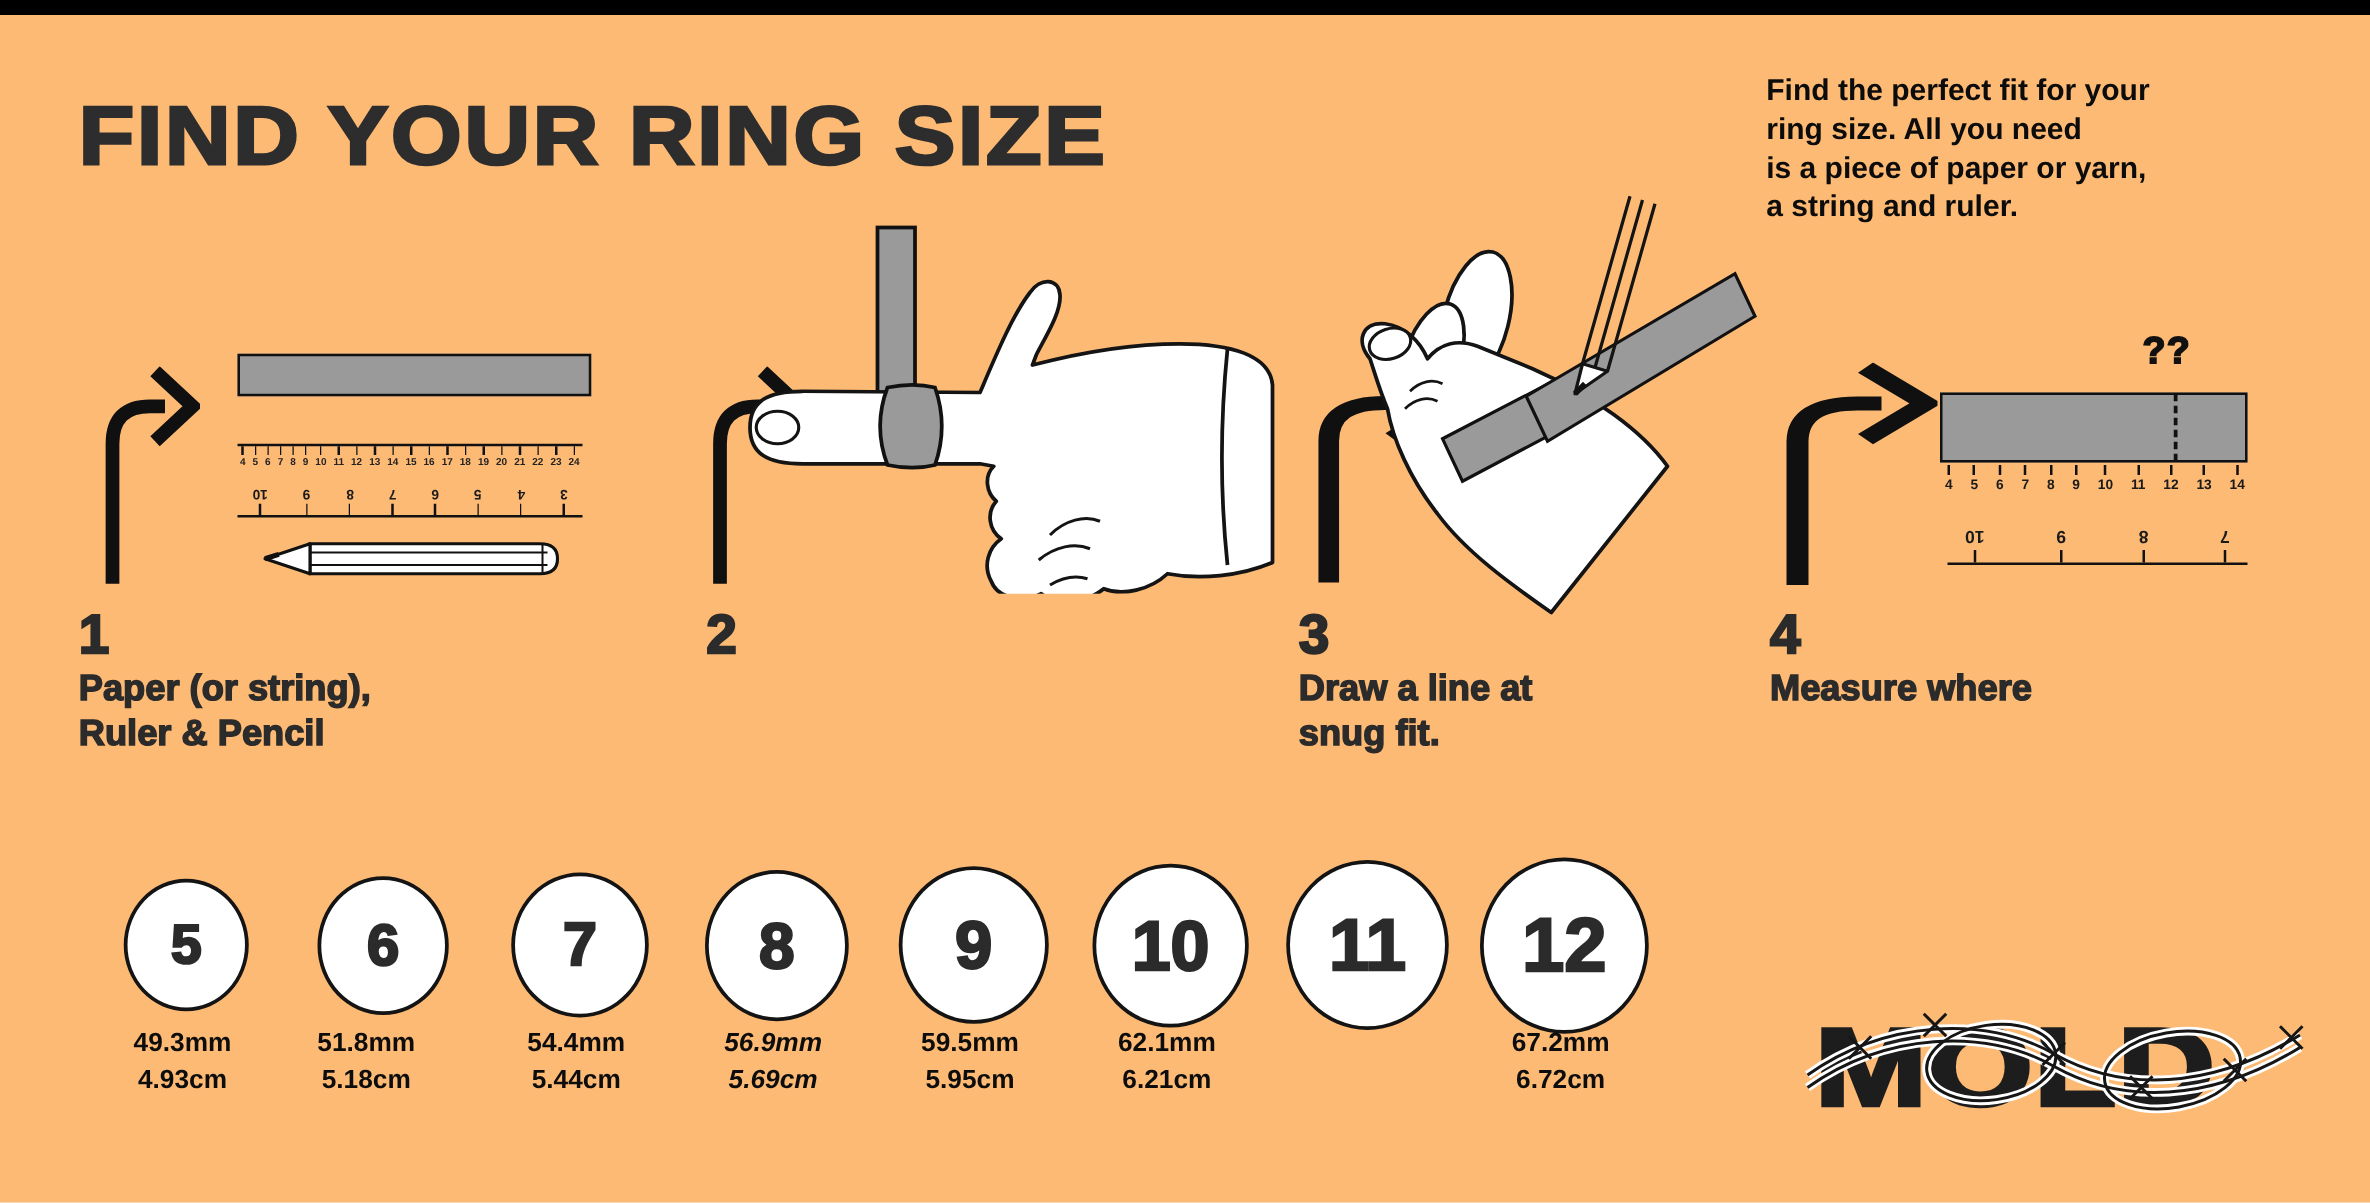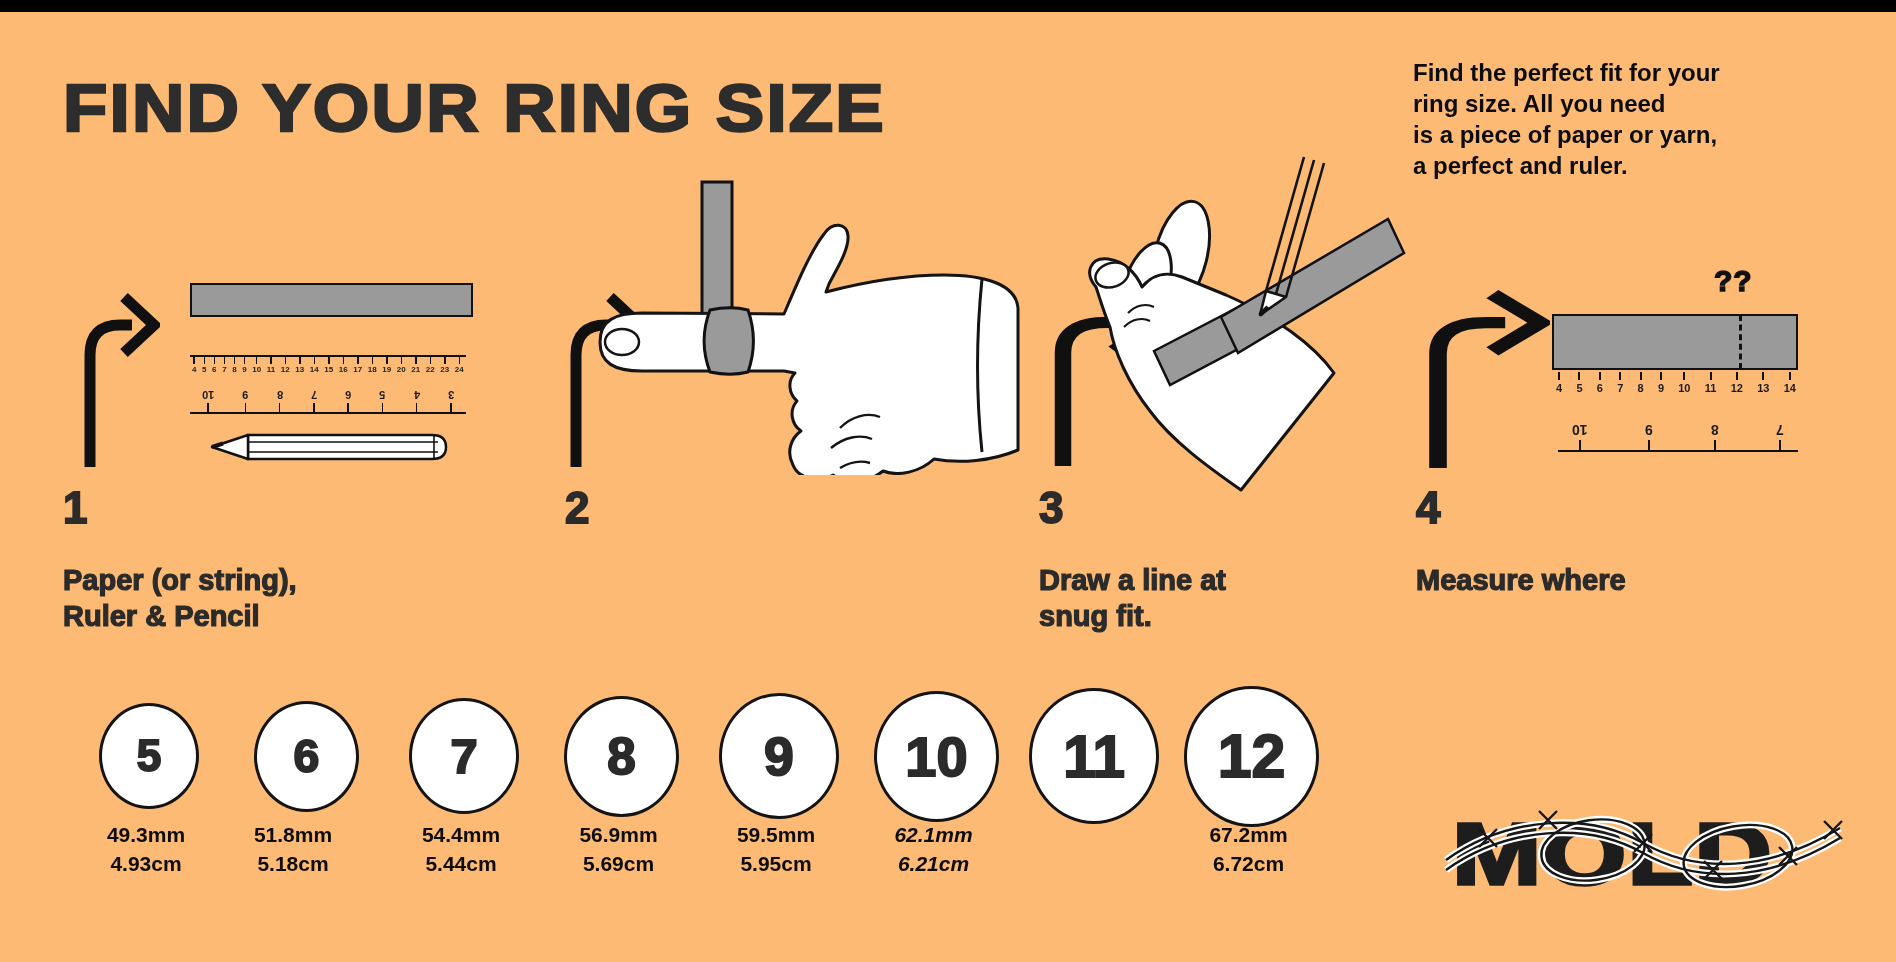--- a/index.html
+++ b/index.html
@@ -4,21 +4,21 @@
 <style>
   html,body{margin:0;padding:0;background:#f2f2f2;}
   #canvas{position:relative;width:1896px;height:962px;background:#fdba74;overflow:hidden;
           font-family:"Liberation Sans",sans-serif;color:#2b2b2b;}
   .abs{position:absolute;}
   .banner{left:0;top:0;width:1896px;height:12px;background:#000;}
   .title{left:63px;top:70px;font-size:66px;font-weight:bold;letter-spacing:2px;color:#2d2d2d;
          -webkit-text-stroke:2.4px #2d2d2d;white-space:nowrap;transform:scaleX(1.1);transform-origin:left top;}
   .intro{left:1413px;top:57px;font-size:24px;line-height:31px;font-weight:bold;color:#0c0c0c;white-space:nowrap;}
   .step-number{font-size:44px;font-weight:bold;color:#2b2b2b;-webkit-text-stroke:1.8px #2b2b2b;}
-  .step-caption{font-size:29px;line-height:36px;font-weight:bold;color:#2b2b2b;-webkit-text-stroke:1.2px #2b2b2b;white-space:nowrap;margin-top:29px;}
+  .step-caption{font-size:29px;line-height:36px;font-weight:bold;color:#2b2b2b;-webkit-text-stroke:1.2px #2b2b2b;white-space:nowrap;}
   .paper-strip{background:#9a9a9a;border:2.5px solid #111;box-sizing:border-box;}
   .arrow-svg path,.arrow-svg polyline{stroke:#101010;stroke-width:11;fill:none;}
   
   .scale{display:flex;justify-content:space-between;box-sizing:border-box;}
   .scale-top{border-top:2px solid #111;}
   .scale-bottom{border-bottom:2px solid #111;align-items:flex-end;}
   .cell{display:flex;flex-direction:column;align-items:center;}
   .tick{width:1.5px;background:#111;}
   .tick2{width:2px;background:#111;}
   .num-sm{font-size:8px;font-weight:bold;color:#222;margin-top:1px;}
@@ -42,21 +42,21 @@
 <div id="canvas">
 
   <div class="abs banner"></div>
 
   <div class="abs title">FIND YOUR RING SIZE</div>
 
   <div class="abs intro">
     <div>Find the perfect fit for your</div>
     <div>ring size. All you need</div>
     <div>is a piece of paper or yarn,</div>
-    <div>a perfect and ruler.</div>
+    <div>a string and ruler.</div>
   </div>
 
   <svg class="abs arrow-svg" style="left:80px;top:293px;width:80px;height:176px;" viewBox="0 0 80 176" preserveAspectRatio="none">
     <path d="M10,174 L10,62 Q10,32 40,32 L52,32"></path>
     <polyline points="44,4 74,32 44,60"></polyline>
   </svg>
 
   <div class="abs paper-strip" style="left:190px;top:283px;width:283px;height:34px;"></div>
 
   <div id="r1top" class="abs scale scale-top" style="left:190px;top:355px;width:276px;height:22px;padding:0 2px;">
@@ -349,35 +349,35 @@
       <div class="ring-circle" style="left: 409px; top: 698px; width: 104px; height: 110px;">
         <span class="ring-num" style="font-size: 48.8px;">7</span>
       </div>
       <div class="ring-label" style="left: 376px; top: 820px; width: 170px;">
         <div>54.4mm</div>
         <div>5.44cm</div>
       </div>
       <div class="ring-circle" style="left: 564px; top: 695.5px; width: 109px; height: 115px;">
         <span class="ring-num" style="font-size: 51.2px;">8</span>
       </div>
-      <div class="ring-label" style="left: 533.5px; top: 820px; width: 170px;">
+      <div class="ring-label" style="left: 533.5px; top: 820px; width: 170px; font-style: italic;">
         <div>56.9mm</div>
         <div>5.69cm</div>
       </div>
       <div class="ring-circle" style="left: 719px; top: 693px; width: 114px; height: 120px;">
         <span class="ring-num" style="font-size: 53.6px;">9</span>
       </div>
       <div class="ring-label" style="left: 691px; top: 820px; width: 170px;">
         <div>59.5mm</div>
         <div>5.95cm</div>
       </div>
       <div class="ring-circle" style="left: 874px; top: 690.5px; width: 119px; height: 125px;">
         <span class="ring-num" style="font-size: 56px;">10</span>
       </div>
-      <div class="ring-label" style="left: 848.5px; top: 820px; width: 170px; font-style: italic;">
+      <div class="ring-label" style="left: 848.5px; top: 820px; width: 170px;">
         <div>62.1mm</div>
         <div>6.21cm</div>
       </div>
       <div class="ring-circle" style="left: 1029px; top: 688px; width: 124px; height: 130px;">
         <span class="ring-num" style="font-size: 58.4px;">11</span>
       </div>
       <div class="ring-circle" style="left: 1184px; top: 685.5px; width: 129px; height: 135px;">
         <span class="ring-num" style="font-size: 60.8px;">12</span>
       </div>
       <div class="ring-label" style="left: 1163.5px; top: 820px; width: 170px;">

